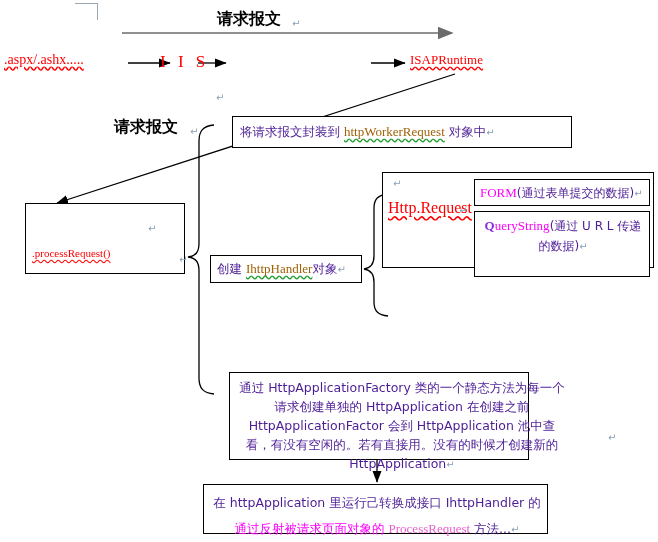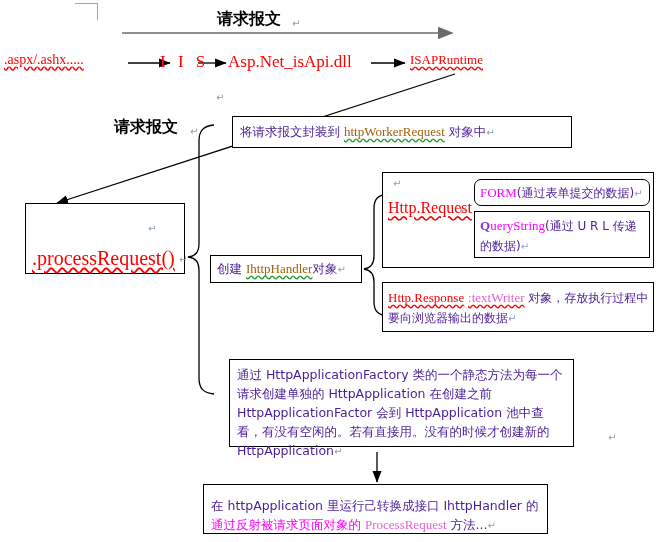--- a/index.html
+++ b/index.html
@@ -3,21 +3,21 @@
 <meta charset="utf-8">
 <style>
   html,body{margin:0;padding:0;}
   body{
     width:658px;height:542px;
     background:#ffffff;
     font-family:"Liberation Serif", serif;
     position:relative;
     overflow:hidden;
   }
-  #stage{position:absolute;left:0;top:0;width:658px;height:542px;}
+  #stage{position:absolute;left:0;top:0;width:658px;height:542px;text-align:center;}
   svg.layer{position:absolute;left:0;top:0;width:658px;height:542px;pointer-events:none;}
 
   
   .box{
     position:absolute;
     border:1px solid #000;
     background:#fff;
     box-sizing:border-box;
   }
 
@@ -117,76 +117,70 @@
              C464,250 467,253 474,254" fill="none" stroke="#000" stroke-width="1.2"></path>
 
     <line x1="377" y1="452" x2="377" y2="482" stroke="#000" stroke-width="1.3" marker-end="url(#arrBlack)"></line>
   </svg>
 
   <div class="txt cjk-bold" style="left:217px;top:9px;font-size:16px;">请求报文</div>
   <div class="txt pilcrow" style="left:292px;top:18px;">↵</div>
 
   <div class="txt red sq" style="left:4px;top:52px;font-size:14px;">.aspx/.ashx.....</div>
   <div class="txt red" style="left:160px;top:52px;font-size:17px;letter-spacing:4px;">I I S</div>
-  <div class="txt red" style="left:228px;top:52px;font-size:17px;">Asp.Net_isApi.dll</div>
   <div class="txt red sq" style="left:410px;top:52px;font-size:13px;">ISAPRuntime</div>
 
   <div class="txt pilcrow" style="left:216px;top:92px;">↵</div>
 
   <div class="txt cjk-bold" style="left:114px;top:117px;font-size:16px;">请求报文</div>
   <div class="txt pilcrow" style="left:190px;top:126px;">↵</div>
 
   <div class="box" style="left:232px;top:116px;width:340px;height:32px;">
     <div class="boxtext" style="left:7px;top:6px;">
       <span class="black">将请求报文封装到 </span><span class="green en sqg">httpWorkerRequest</span><span class="black"> 对象中</span><span class="pilcrow">↵</span>
     </div>
   </div>
 
   <div class="box" style="left:25px;top:203px;width:160px;height:71px;">
     <div class="txt pilcrow" style="left:122px;top:19px;">↵</div>
-    <div class="txt red sq" style="left:6px;top:43px;font-size:20px;">.processRequest()</div>
+    <div class="txt red sq" style="left:6px;top:43px;font-size:11px;">.processRequest()</div>
     <div class="txt pilcrow" style="left:153px;top:50px;">↵</div>
   </div>
 
   <div class="box" style="left:210px;top:255px;width:152px;height:28px;">
     <div class="boxtext" style="left:6px;top:4px;">
       <span class="black">创建 </span><span class="green en sqg">IhttpHandler</span><span class="black">对象</span><span class="pilcrow">↵</span>
     </div>
   </div>
 
   <div class="box" style="left:382px;top:172px;width:272px;height:96px;">
     <div class="txt pilcrow" style="left:10px;top:5px;">↵</div>
     <div class="txt red sq" style="left:5px;top:26px;font-size:16px;">Http.Request</div>
     <div class="txt pilcrow" style="left:76px;top:32px;">↵</div>
 
-    <div class="box" style="left:91px;top:6px;width:176px;height:27px;border-radius:7px;">
+    <div class="box" style="left:91px;top:6px;width:176px;height:27px;">
       <div class="boxtext" style="left:5px;top:4px;font-size:12px;">
         <span class="magenta en">FORM</span><span class="black">(通过表单提交的数据)</span><span class="pilcrow">↵</span>
       </div>
     </div>
 
-    <div class="box" style="left:91px;top:38px;width:176px;height:47px;">
+    <div class="box" style="left:91px;top:38px;width:176px;height:66px;">
       <div class="boxtext" style="left:5px;top:4px;font-size:12px;line-height:20px;white-space:normal;width:166px;">
         <span class="purple en" style="font-weight:bold;">Q</span><span class="magenta en">ueryString</span><span class="black">(通过 U R L 传递的数据)</span><span class="pilcrow">↵</span>
       </div>
     </div>
   </div>
 
-  <div class="box" style="left:382px;top:282px;width:272px;height:50px;">
-    <div class="boxtext" style="left:5px;top:5px;font-size:12px;line-height:20px;white-space:normal;width:262px;">
-      <span class="red en sq">Http.Response</span><span>&nbsp;</span><span class="pink en sq">:textWriter</span><span class="black"> 对象，存放执行过程中要向浏览器输出的数据</span><span class="pilcrow">↵</span>
-    </div>
-  </div>
 
-  <div class="box" style="left:229px;top:359px;width:345px;height:88px;">
+  <div class="box" style="left:229px;top:372px;width:300px;height:88px;">
     <div class="boxtext" style="left:7px;top:5px;font-size:12.5px;line-height:19px;white-space:normal;width:330px;">
       <span class="black">通过 HttpApplicationFactory 类的一个静态方法为每一个请求创建单独的 HttpApplication 在创建之前 HttpApplicationFactor 会到 HttpApplication 池中查看，有没有空闲的。若有直接用。没有的时候才创建新的 HttpApplication</span><span class="pilcrow">↵</span>
     </div>
   </div>
   <div class="txt pilcrow" style="left:608px;top:432px;">↵</div>
 
   <div class="box" style="left:203px;top:484px;width:345px;height:50px;">
-    <div class="boxtext" style="left:7px;top:11px;font-size:12.5px;line-height:19px;white-space:normal;width:332px;">
+    <div class="boxtext" style="left:7px;top:5px;font-size:12.5px;line-height:26px;white-space:normal;width:332px;">
       <span class="black">在 httpApplication 里运行己转换成接口 IhttpHandler 的</span><span class="magenta">通过反射被请求页面对象的 </span><span class="pink en">ProcessRequest</span><span class="black"> 方法...</span><span class="pilcrow">↵</span>
     </div>
   </div>
 
 </div>
 
 </body></html>

